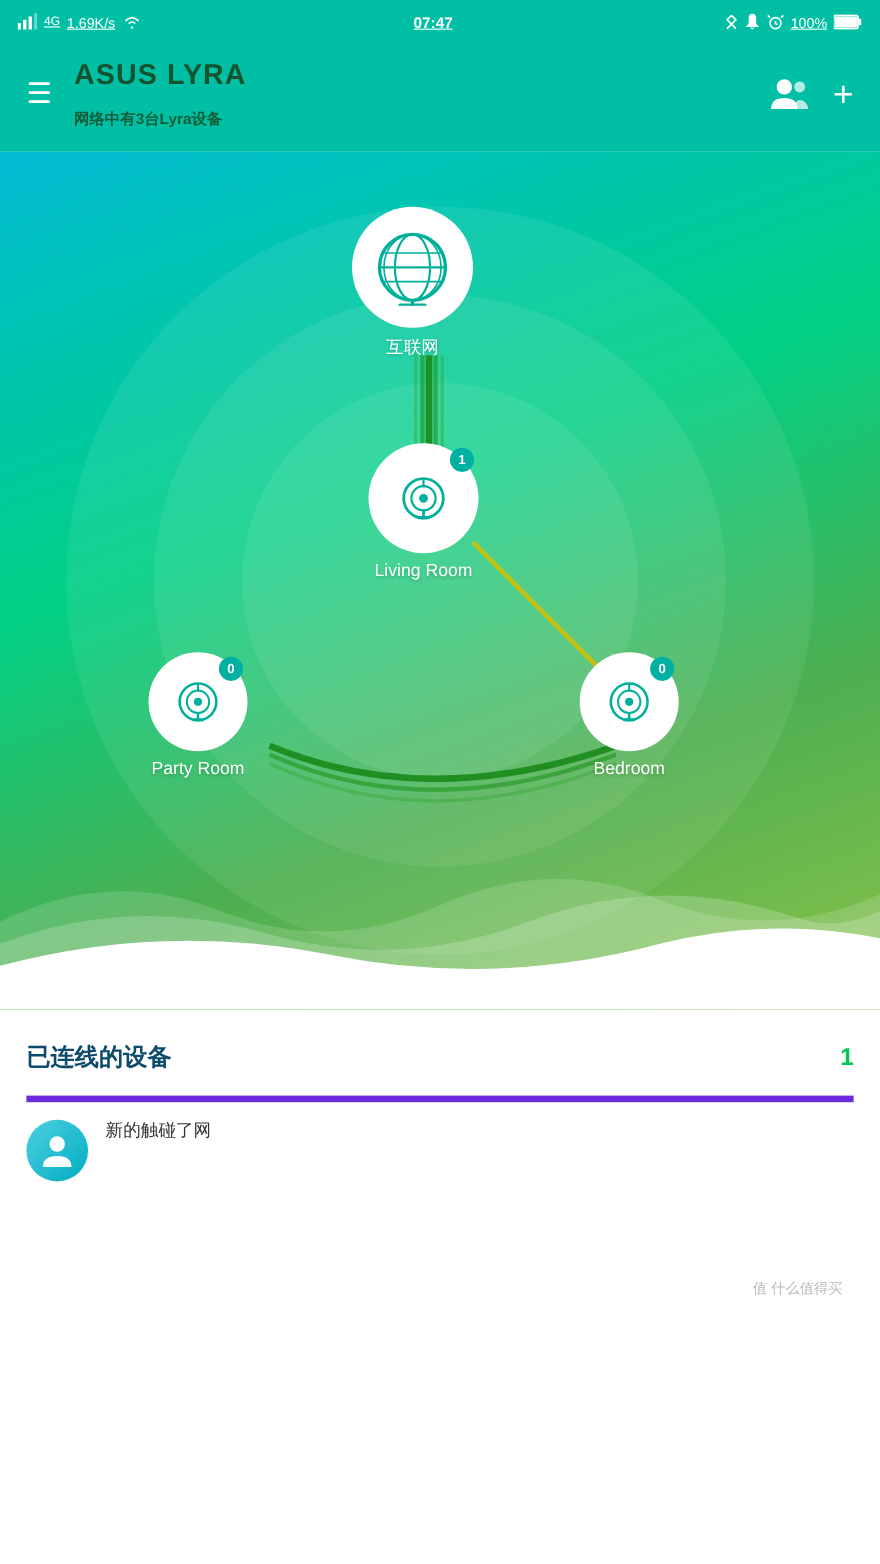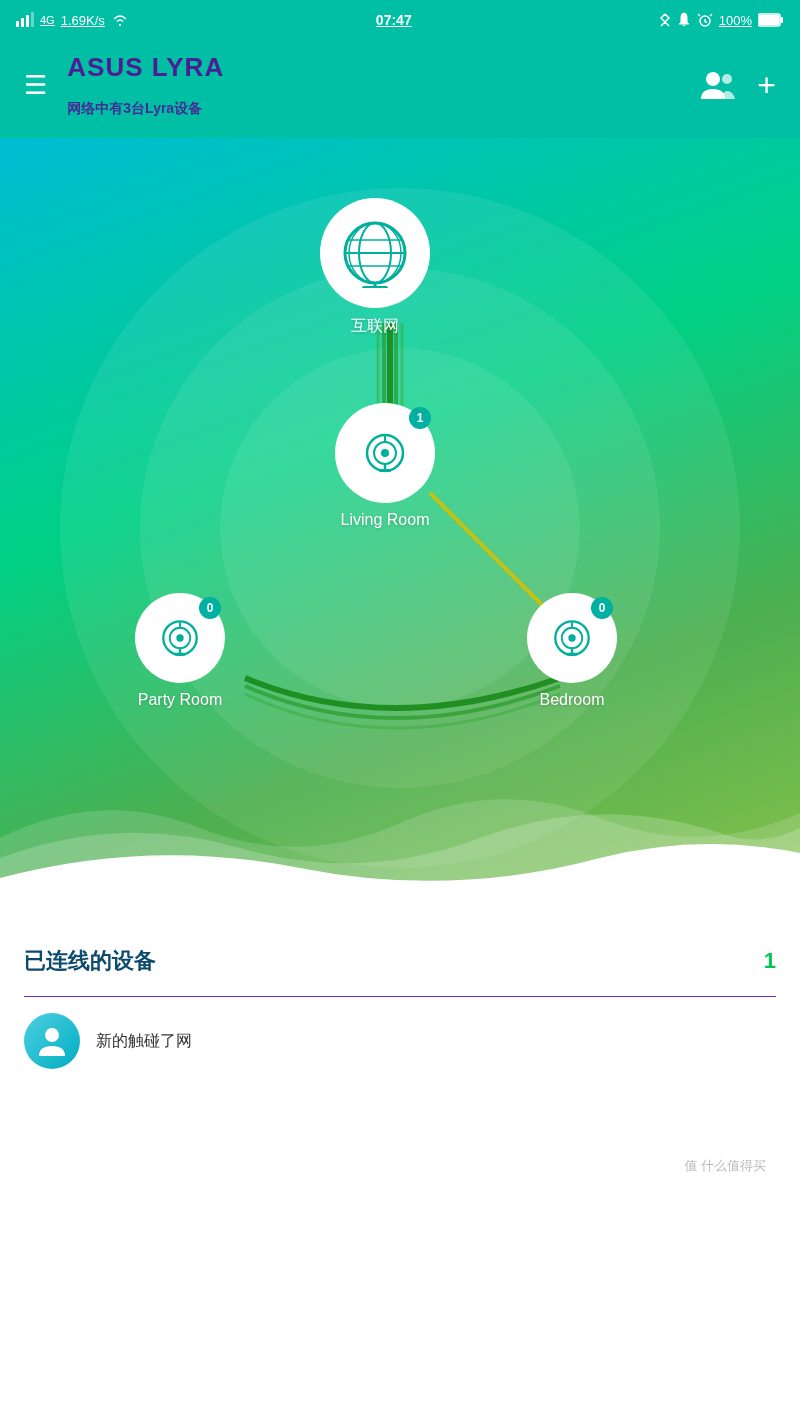--- a/index.html
+++ b/index.html
@@ -31,21 +31,21 @@
     
     .header {
       background: #00bfa5;
       padding: 12px 24px 20px;
       display: flex;
       align-items: center;
       justify-content: space-between;
     }
     .header-left { display: flex; align-items: center; gap: 20px; }
     .hamburger { color: white; font-size: 26px; cursor: pointer; }
-    .header-title { color: #4c1d95; }
+    .header-title { color: #14532d; }
     .header-title h1 { font-size: 26px; font-weight: bold; letter-spacing: 1px; }
     .header-title p { font-size: 14px; opacity: 0.9; margin-top: 17px; font-weight: bold; }
     .header-icons { display: flex; align-items: center; gap: 20px; color: white; }
     .header-icons svg { cursor: pointer; }
 
     
     .network-area {
       background: linear-gradient(160deg, #00bcd4 0%, #00d084 40%, #4caf50 70%, #8bc34a 100%);
       position: relative;
       height: 780px;
@@ -142,23 +142,23 @@
 
     .connected-count {
       font-size: 22px;
       color: #00c853;
       font-weight: bold;
     }
 
     
     .device-item {
       display: flex;
-      align-items: center;
+      align-items: flex-start;
       padding: 16px 0;
-      border-top: 1px solid #6d28d9;
+      border-top: 6px solid #6d28d9;
     }
 
     .device-avatar {
       width: 56px;
       height: 56px;
       border-radius: 50%;
       background: linear-gradient(135deg, #4dd0e1, #00acc1);
       display: flex;
       align-items: center;
       justify-content: center;
@@ -255,21 +255,21 @@
     <line x1="378" y1="185" x2="378" y2="295" stroke="#3aaa3a" stroke-width="3" opacity="0.5"></line>
     <line x1="402" y1="185" x2="402" y2="295" stroke="#3aaa3a" stroke-width="3" opacity="0.5"></line>
 
     <line x1="430" y1="355" x2="555" y2="480" stroke="#d4c000" stroke-width="4" opacity="0.9"></line>
 
     <path d="M 245 540 Q 390 600 560 540" stroke="#1a8a1a" stroke-width="6" fill="none" opacity="0.9"></path>
     <path d="M 245 548 Q 390 612 560 548" stroke="#2a9a2a" stroke-width="4" fill="none" opacity="0.7"></path>
     <path d="M 245 556 Q 390 624 560 556" stroke="#3aaa3a" stroke-width="3" fill="none" opacity="0.5"></path>
   </svg>
 
-  <div class="node" style="left:320px; top:60px;">
+  <div class="node" style="left:320px; top:50px;">
     <div class="node-circle" style="width:110px;height:110px;">
       <svg width="70" height="70" viewBox="0 0 70 70">
         <circle cx="35" cy="35" r="30" stroke="#00b09b" stroke-width="3" fill="white"></circle>
 
         <ellipse cx="35" cy="35" rx="16" ry="30" stroke="#00b09b" stroke-width="2" fill="none"></ellipse>
         <ellipse cx="35" cy="35" rx="26" ry="30" stroke="#00b09b" stroke-width="1.5" fill="none"></ellipse>
         <line x1="5" y1="35" x2="65" y2="35" stroke="#00b09b" stroke-width="2"></line>
         <line x1="8" y1="22" x2="62" y2="22" stroke="#00b09b" stroke-width="1.5"></line>
         <line x1="8" y1="48" x2="62" y2="48" stroke="#00b09b" stroke-width="1.5"></line>
 

